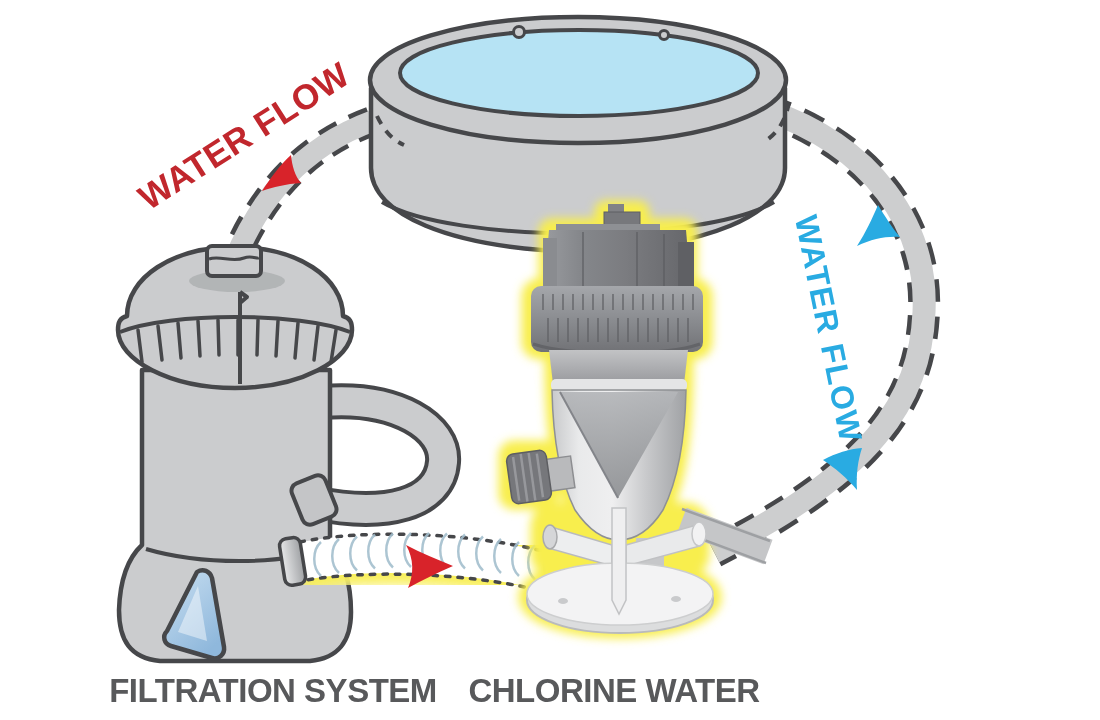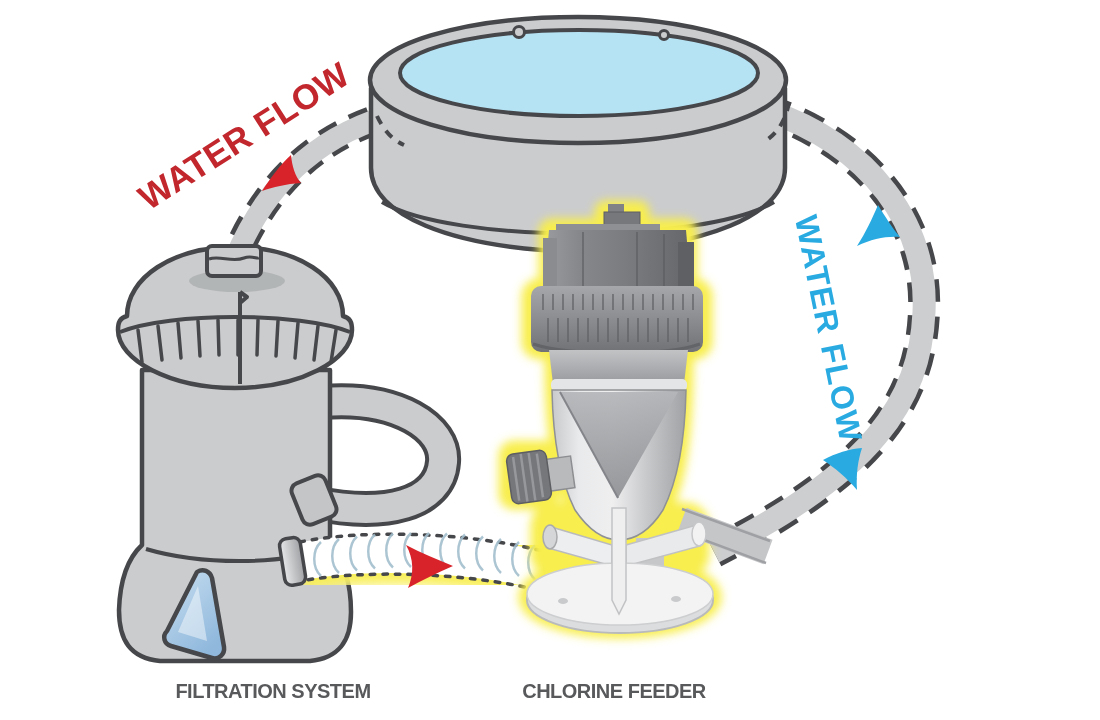--- a/index.html
+++ b/index.html
@@ -15,21 +15,21 @@
   .flow-label.red{
     left:244px;top:136px;font-size:35px;color:var(--red-text,#C1272D);
     transform:translate(-50%,-50%) rotate(-32.5deg);letter-spacing:.5px;
   }
   .flow-label.blue{
     left:828px;top:329px;font-size:32px;color:var(--blue,#29ABE2);
     transform:translate(-50%,-50%) rotate(78.5deg);letter-spacing:1.5px;
   }
   .part-label{
     position:absolute;font-weight:bold;white-space:nowrap;
-    font-size:20px;color:var(--label,#58595B);letter-spacing:-.5px;
+    font-size:33px;color:var(--label,#58595B);letter-spacing:-.5px;
     transform:translate(-50%,-50%);
   }
   .part-label.filtration{left:273px;top:691px;}
   .part-label.chlorine{left:614px;top:691px;}
 </style>
 </head>
 <body>
 
 <div class="stage">
 
@@ -265,14 +265,14 @@
 
   <path d="M 262,191 C 272,176 280,165 291,155 C 292,166 295,176 301,183 C 286,184 273,187 262,191 Z" style="fill:var(--red,#D8232A)"></path>
   <path d="M 406,545 C 421,553 437,559 453,566 C 437,573 422,580 408,588 C 414,574 414,559 406,545 Z" style="fill:var(--red,#D8232A)"></path>
   <path d="M 878,205 C 885,216 892,228 900,237 C 886,236 872,239 857,246 C 866,232 872,219 878,205 Z" style="fill:var(--blue,#29ABE2)"></path>
   <path d="M 823,460 C 836,453 849,449 862,448 C 858,460 856,474 857,490 C 847,478 835,468 823,460 Z" style="fill:var(--blue,#29ABE2)"></path>
 </svg>
 
   <div class="flow-label red">WATER FLOW</div>
   <div class="flow-label blue">WATER FLOW</div>
   <div class="part-label filtration">FILTRATION SYSTEM</div>
-  <div class="part-label chlorine">CHLORINE FEEDER</div>
+  <div class="part-label chlorine">CHLORINE WATER</div>
 </div>
 
 </body></html>

